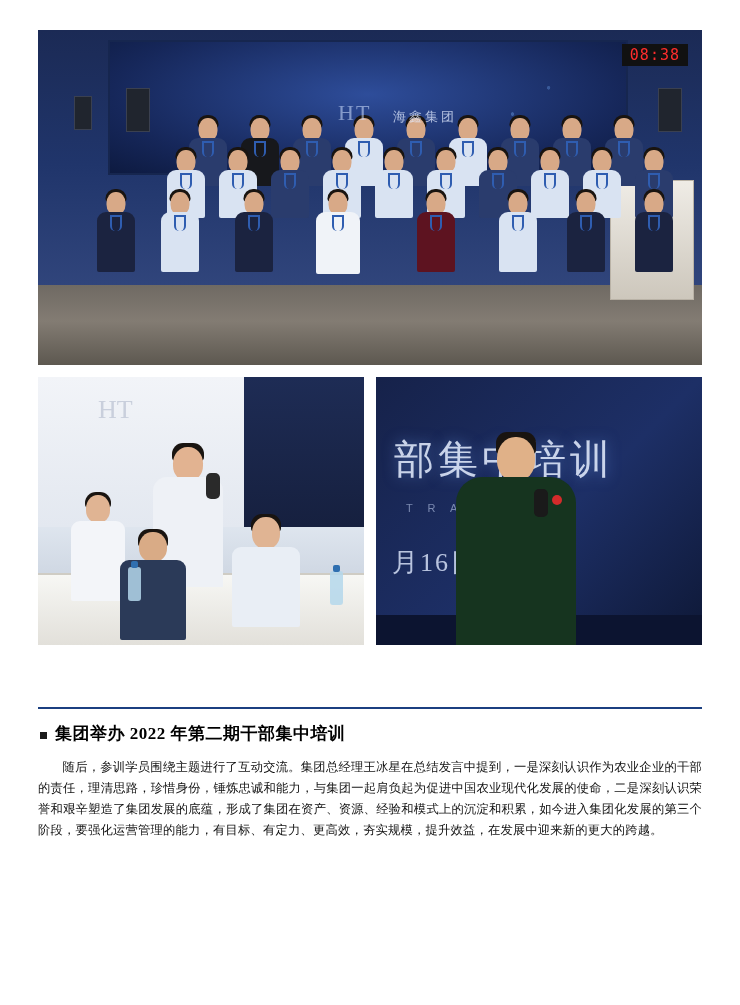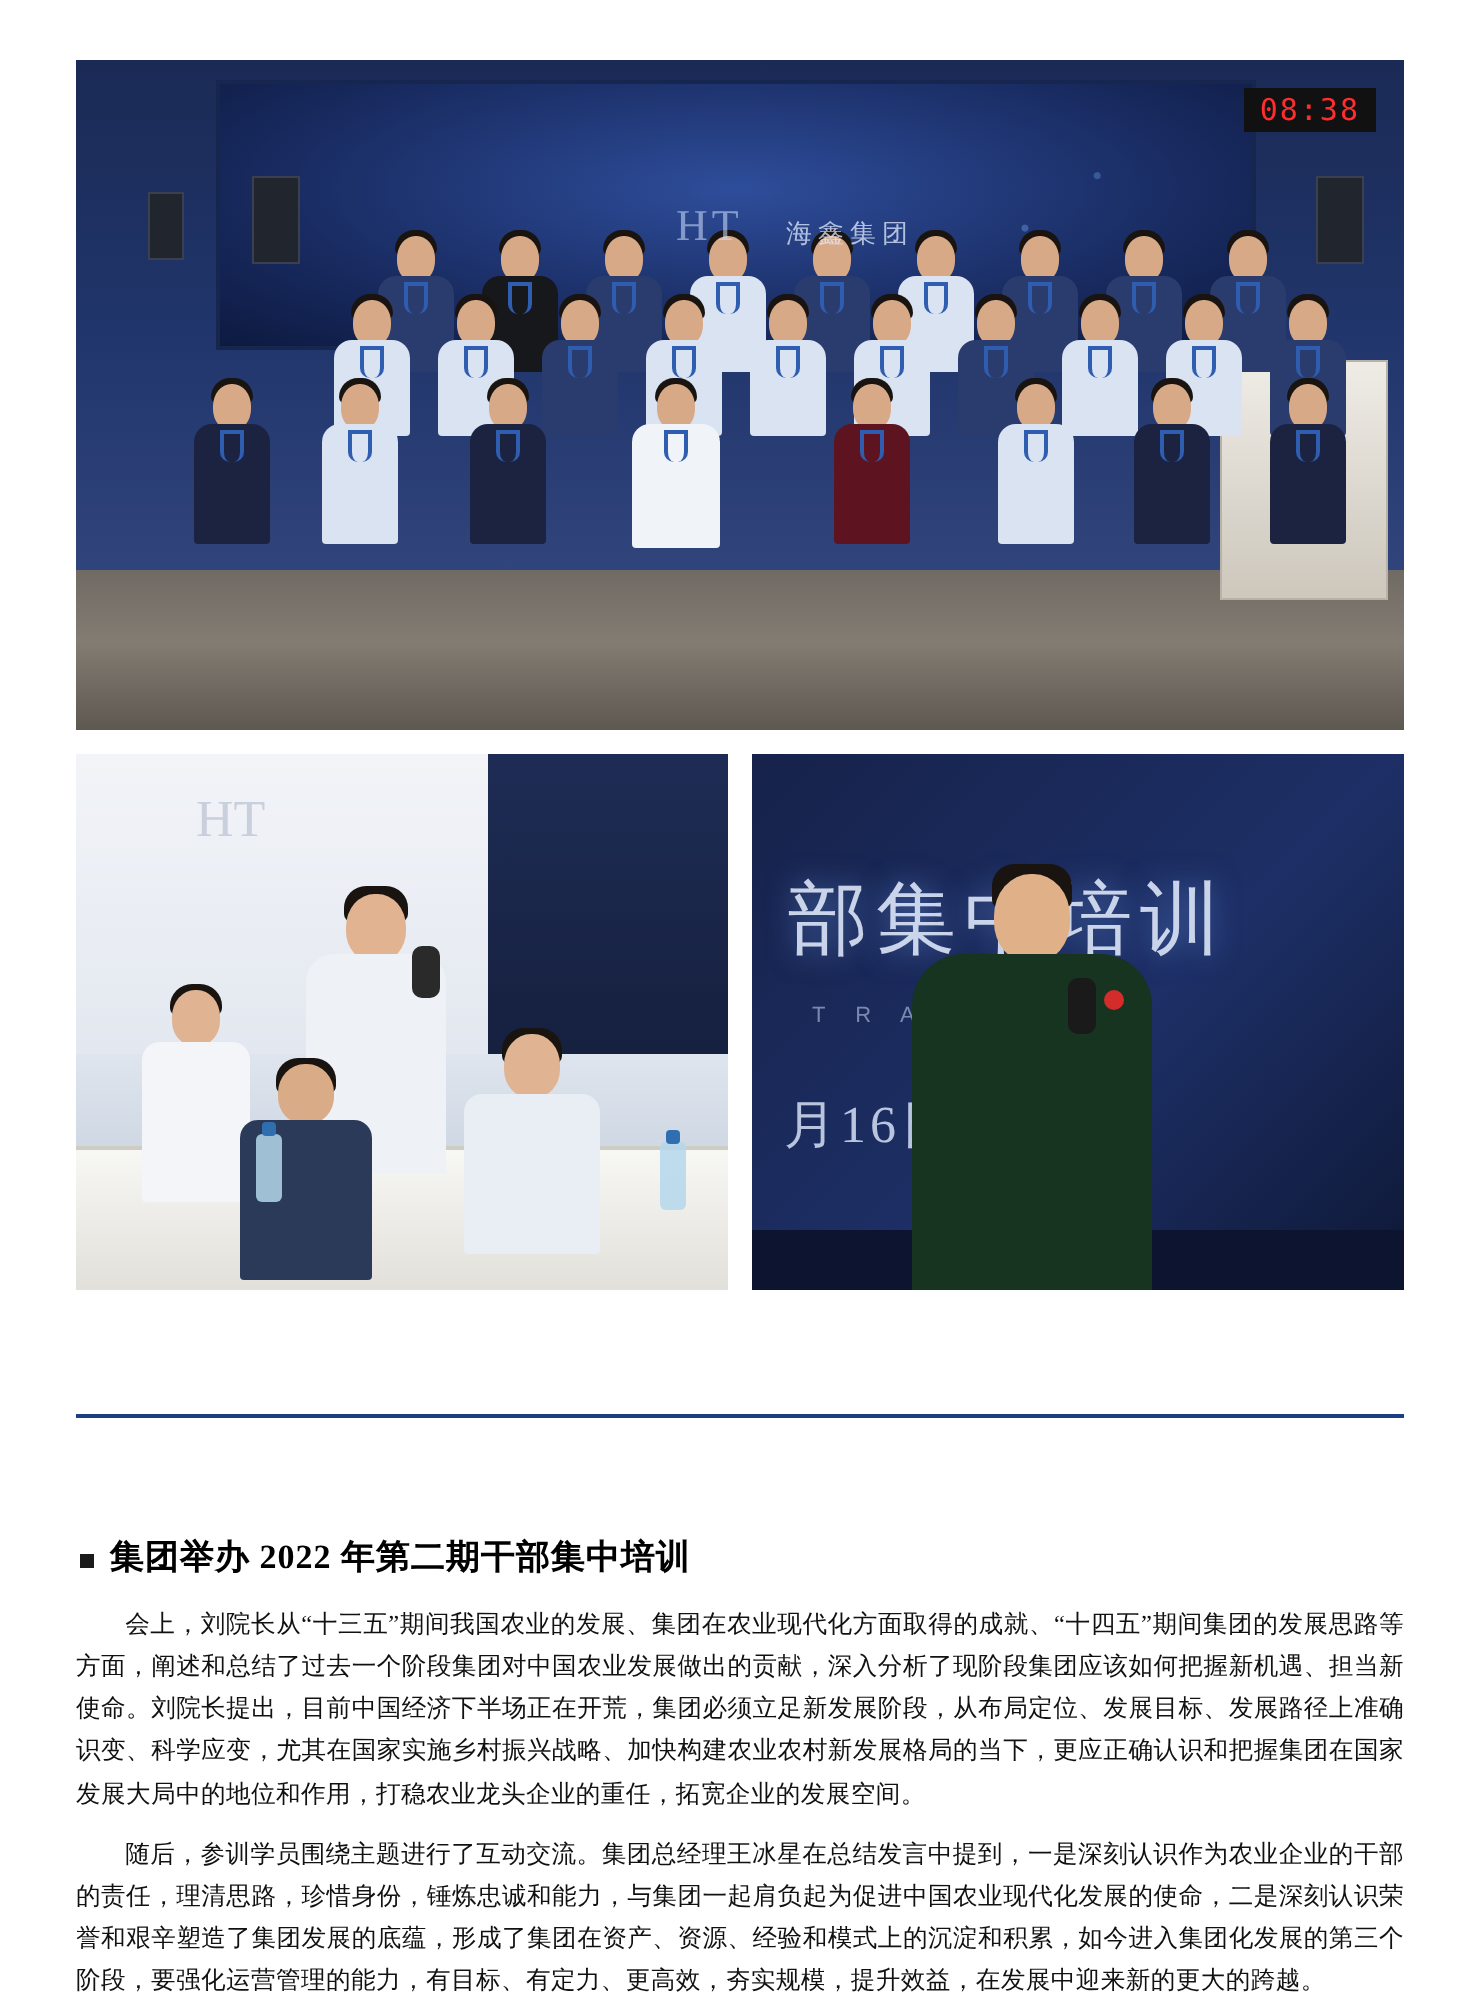--- a/index.html
+++ b/index.html
@@ -156,21 +156,21 @@
   .rule {
     position: absolute; left: 38px; top: 707px; width: 664px;
     height: 2px; background: #1b3f80;
   }
 
   
   .article { position: absolute; left: 38px; top: 722px; width: 664px; }
   .headline {
     display: flex; align-items: baseline; gap: 8px;
     font-size: 17px; font-weight: bold; color: #000;
-    letter-spacing: .5px; margin-bottom: 12px; padding-left: 2px; margin-top: 45px;
+    letter-spacing: .5px; margin-bottom: 12px; padding-left: 2px;
   }
   .bullet { width: 7px; height: 7px; background: #1b1b1b; display: inline-block; }
   p.body-text {
     margin: 0 0 9px 0;
     font-size: 12.3px; line-height: 1.72;
     color: #111; text-align: justify;
     text-indent: 2em;
     letter-spacing: .2px;
   }
 </style>
@@ -421,17 +421,16 @@
     </div>
   </div>
 
   <div class="rule"></div>
 
   <div class="article">
     <div class="headline">
       <span class="bullet"></span>
       <span>集团举办 2022 年第二期干部集中培训</span>
     </div>
-    <p class="body-text">会上，刘院长从“十三五”期间我国农业的发展、集团在农业现代化方面取得的成就、“十四五”期间集团的发展思路等方面，阐述和总结了过去一个阶段集团对中国农业发展做出的贡献，深入分析了现阶段集团应该如何把握新机遇、担当新使命。刘院长提出，目前中国经济下半场正在开荒，集团必须立足新发展阶段，从布局定位、发展目标、发展路径上准确识变、科学应变，尤其在国家实施乡村振兴战略、加快构建农业农村新发展格局的当下，更应正确认识和把握集团在国家发展大局中的地位和作用，打稳农业龙头企业的重任，拓宽企业的发展空间。</p>
     <p class="body-text">随后，参训学员围绕主题进行了互动交流。集团总经理王冰星在总结发言中提到，一是深刻认识作为农业企业的干部的责任，理清思路，珍惜身份，锤炼忠诚和能力，与集团一起肩负起为促进中国农业现代化发展的使命，二是深刻认识荣誉和艰辛塑造了集团发展的底蕴，形成了集团在资产、资源、经验和模式上的沉淀和积累，如今进入集团化发展的第三个阶段，要强化运营管理的能力，有目标、有定力、更高效，夯实规模，提升效益，在发展中迎来新的更大的跨越。</p>
   </div>
 
 </div>
 
 </body></html>

